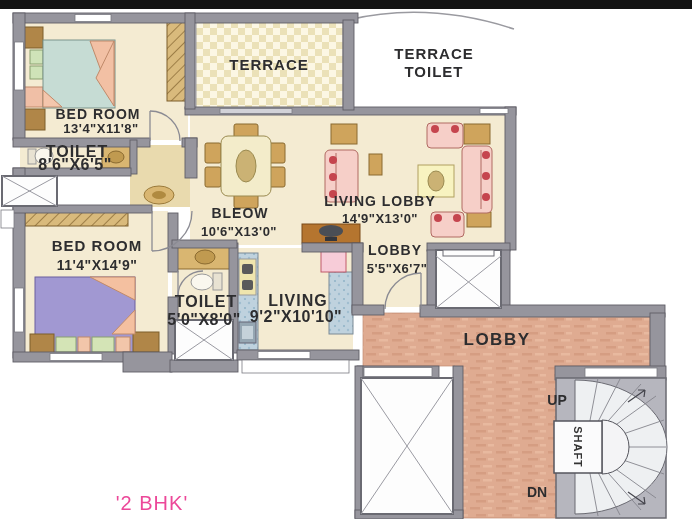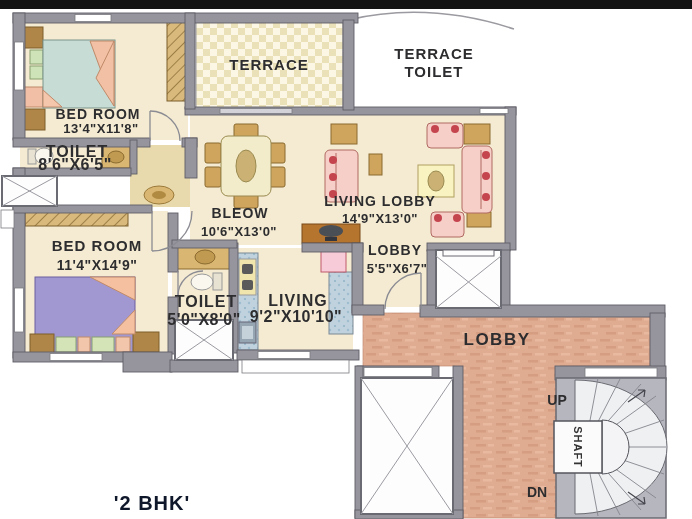--- a/index.html
+++ b/index.html
@@ -7,21 +7,21 @@
          font-family:"Liberation Sans",sans-serif;}
   #plan-svg{position:absolute;left:0;top:0;}
   .lbl{position:absolute;transform:translate(-50%,-50%);white-space:nowrap;
        color:#2d2d2f;font-weight:600;text-align:center;}
   .name{letter-spacing:1px;}
   .dims{letter-spacing:0.5px;}
   .fs15{font-size:15px;} .fs14{font-size:14px;} .fs13{font-size:13px;}
   .fs12{font-size:16px;text-align:right;} .fs17{font-size:17px;letter-spacing:1.5px;}
   .two-line{line-height:18px;letter-spacing:1px;}
   #shaft-lbl{transform:translate(-50%,-50%) rotate(90deg);font-size:11px;letter-spacing:1px;color:#333;}
-  #title-lbl{font-size:20px;font-weight:700;color:#0f172a;letter-spacing:1px;}
+  #title-lbl{font-size:20px;font-weight:400;color:#ec4899;letter-spacing:1px;}
   #top-bar{position:absolute;left:0;top:0;width:692px;height:9px;background:#131313;}
 </style>
 </head>
 <body>
 
 <div id="stage">
   <div id="top-bar"></div>
 
   <svg id="plan-svg" width="692" height="519" viewBox="0 0 692 519">
     <defs>

